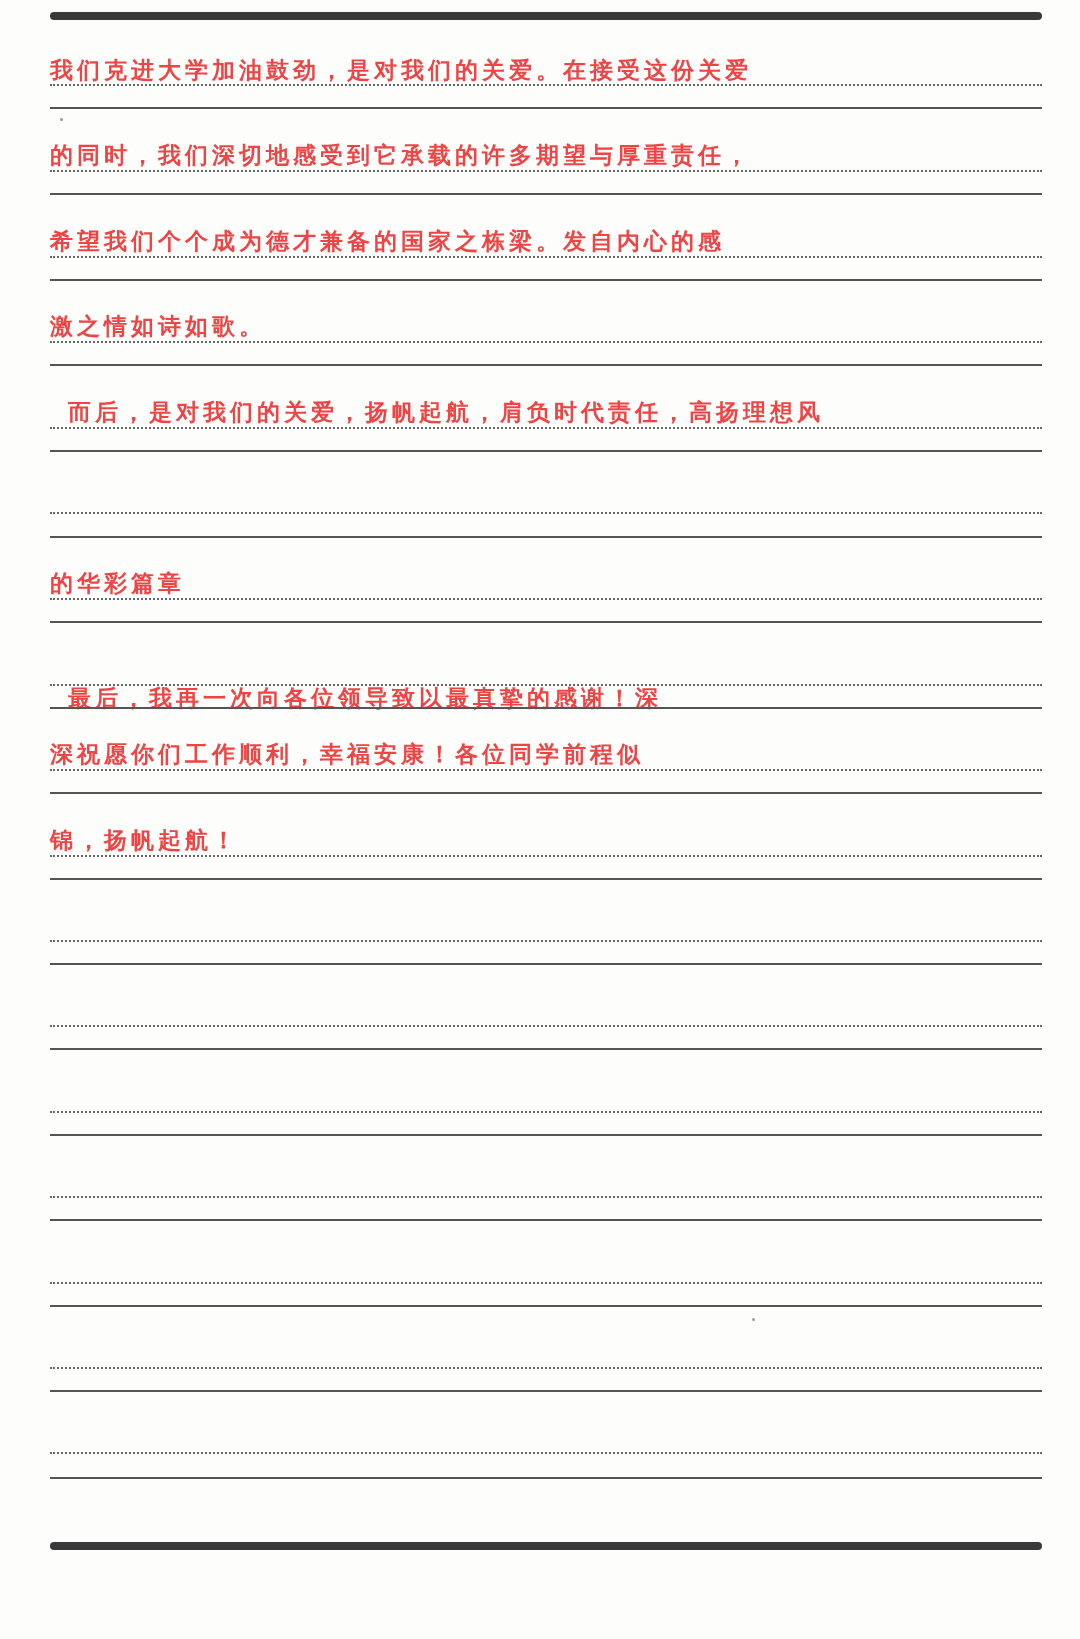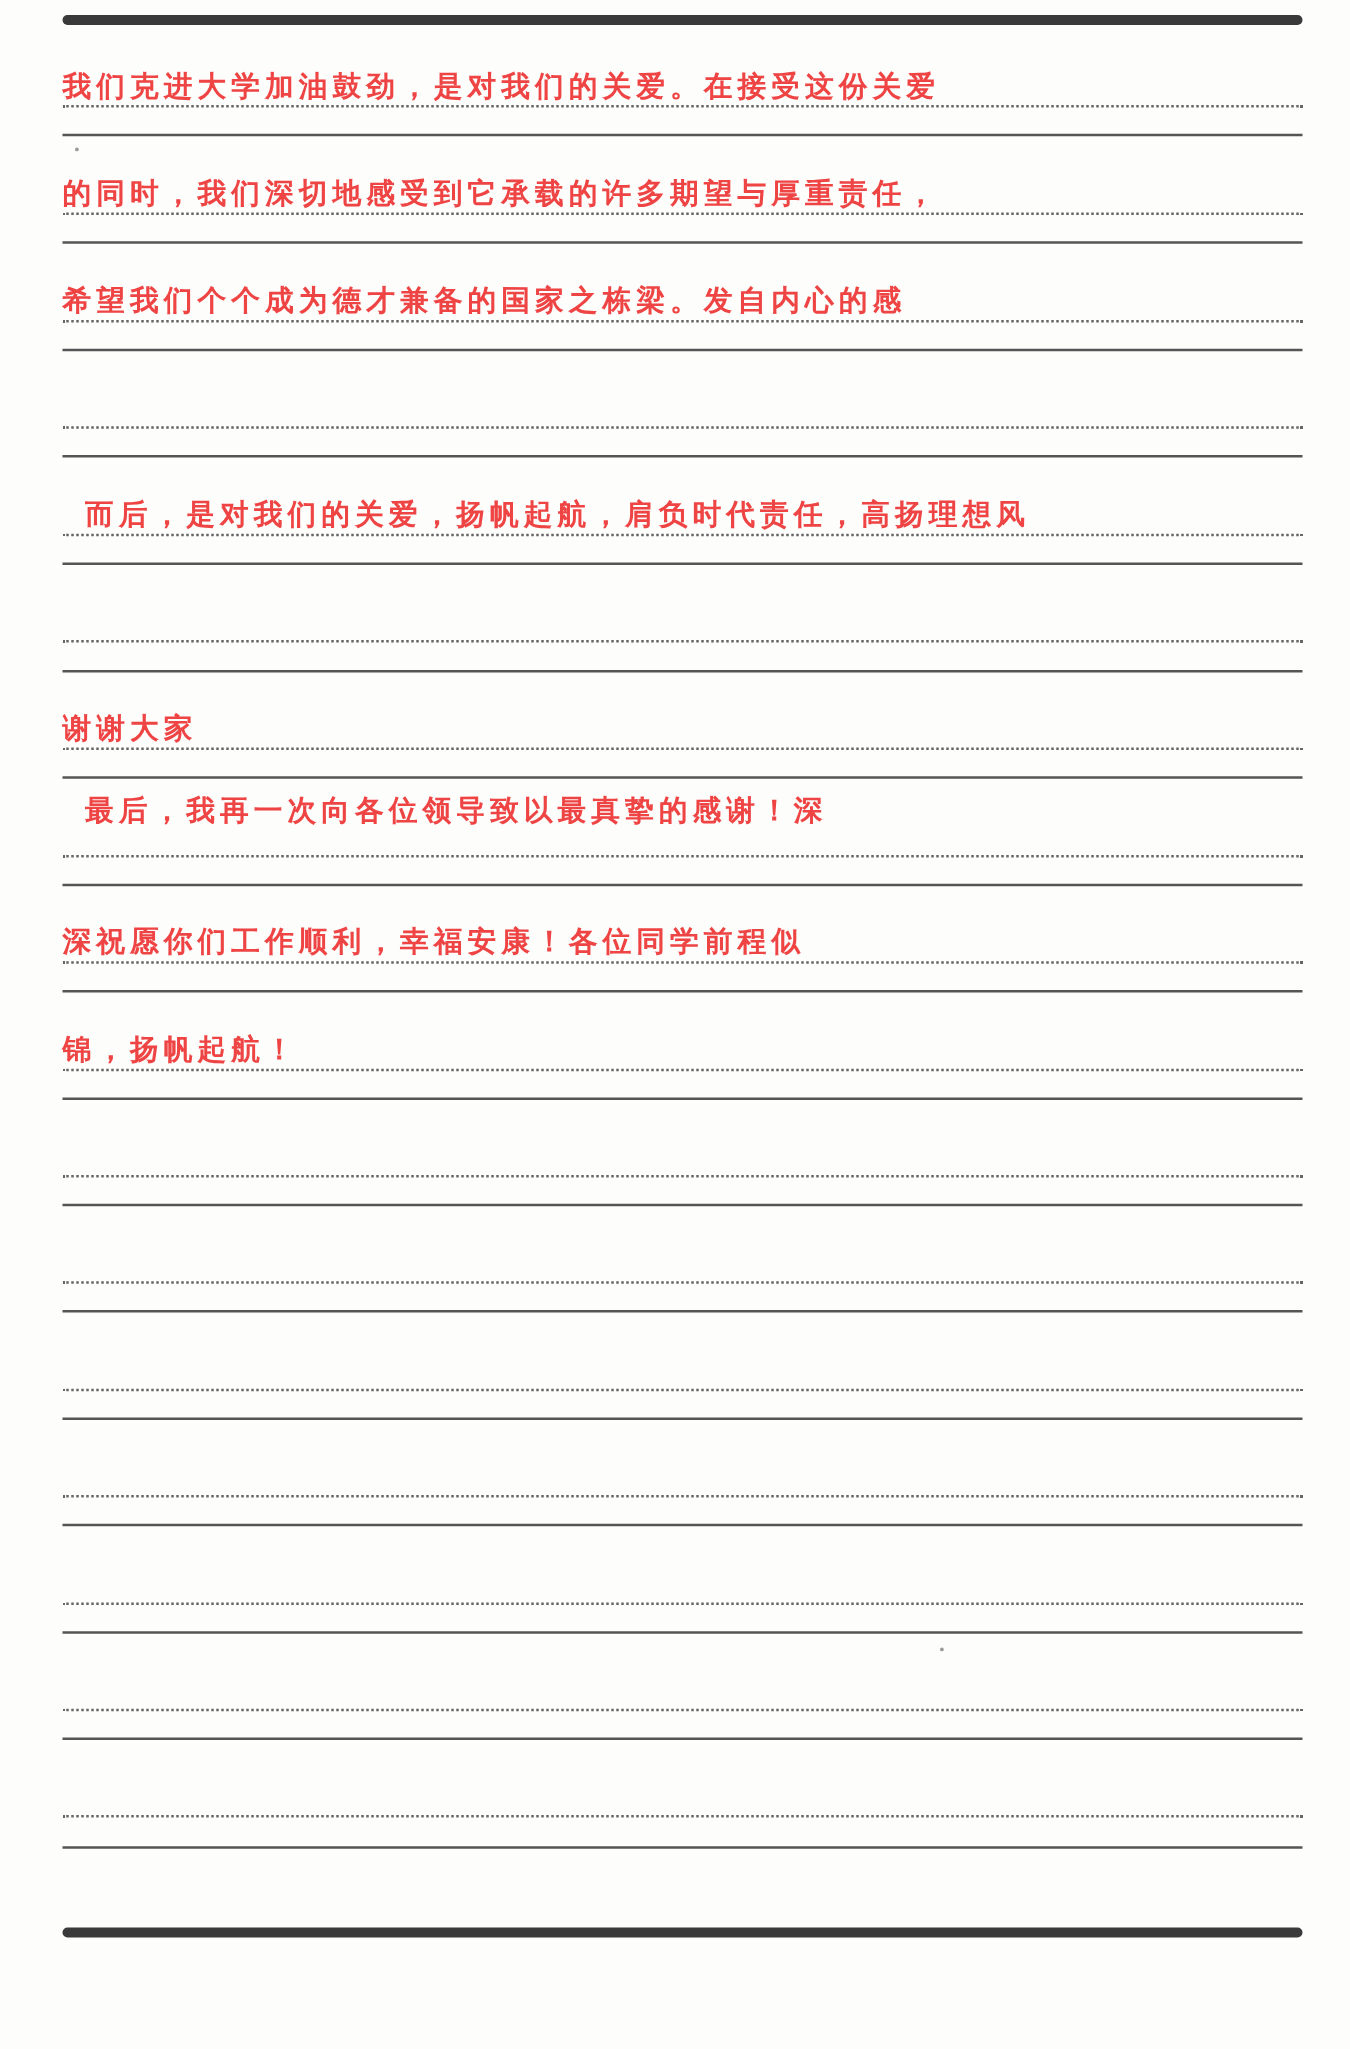--- a/index.html
+++ b/index.html
@@ -44,35 +44,36 @@
   <div class="rule-solid" style="top:107px;"></div>
 
   <div class="text-line" style="top:125px;">的同时，我们深切地感受到它承载的许多期望与厚重责任，</div>
   <div class="rule-dotted" style="top:170px;"></div>
   <div class="rule-solid" style="top:193px;"></div>
 
   <div class="text-line" style="top:211px;">希望我们个个成为德才兼备的国家之栋梁。发自内心的感</div>
   <div class="rule-dotted" style="top:256px;"></div>
   <div class="rule-solid" style="top:279px;"></div>
 
+  <div class="text-line" style="top:296px;">激之情如诗如歌。</div>
   <div class="rule-dotted" style="top:341px;"></div>
   <div class="rule-solid" style="top:364px;"></div>
 
   <div class="text-line" style="top:382px; padding-left:18px;">而后，是对我们的关爱，扬帆起航，肩负时代责任，高扬理想风</div>
   <div class="rule-dotted" style="top:427px;"></div>
   <div class="rule-solid" style="top:450px;"></div>
 
   <div class="rule-dotted" style="top:512px;"></div>
   <div class="rule-solid" style="top:536px;"></div>
 
-  <div class="text-line" style="top:553px;">谢谢大家</div>
+  <div class="text-line" style="top:553px;">的华彩篇章</div>
   <div class="rule-dotted" style="top:598px;"></div>
   <div class="rule-solid" style="top:621px;"></div>
 
-  <div class="text-line" style="top:619px; padding-left:18px;">最后，我再一次向各位领导致以最真挚的感谢！深</div>
+  <div class="text-line" style="top:668px; padding-left:18px;">最后，我再一次向各位领导致以最真挚的感谢！深</div>
   <div class="rule-dotted" style="top:684px;"></div>
   <div class="rule-solid" style="top:707px;"></div>
 
   <div class="text-line" style="top:724px;">深祝愿你们工作顺利，幸福安康！各位同学前程似</div>
   <div class="rule-dotted" style="top:769px;"></div>
   <div class="rule-solid" style="top:792px;"></div>
 
   <div class="text-line" style="top:810px;">锦，扬帆起航！</div>
   <div class="rule-dotted" style="top:855px;"></div>
   <div class="rule-solid" style="top:878px;"></div>

